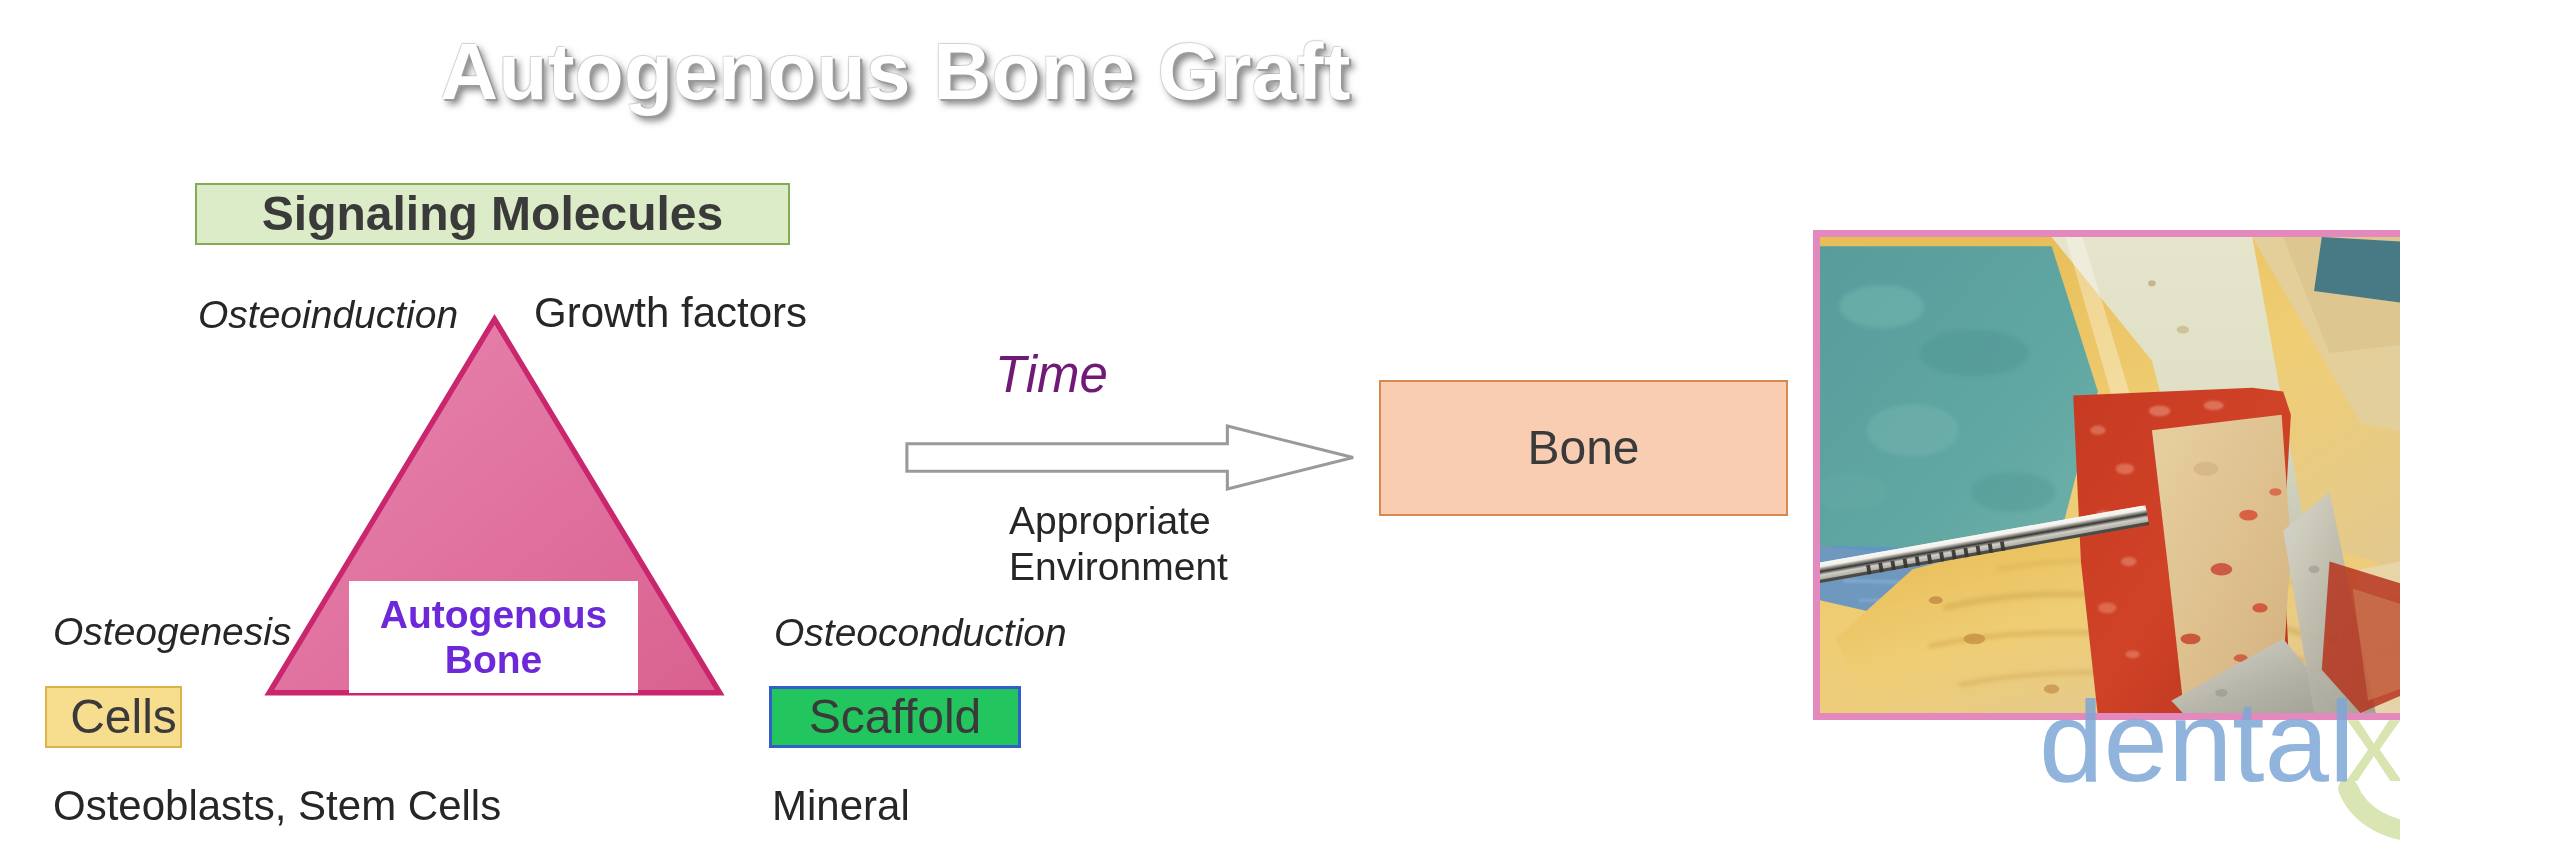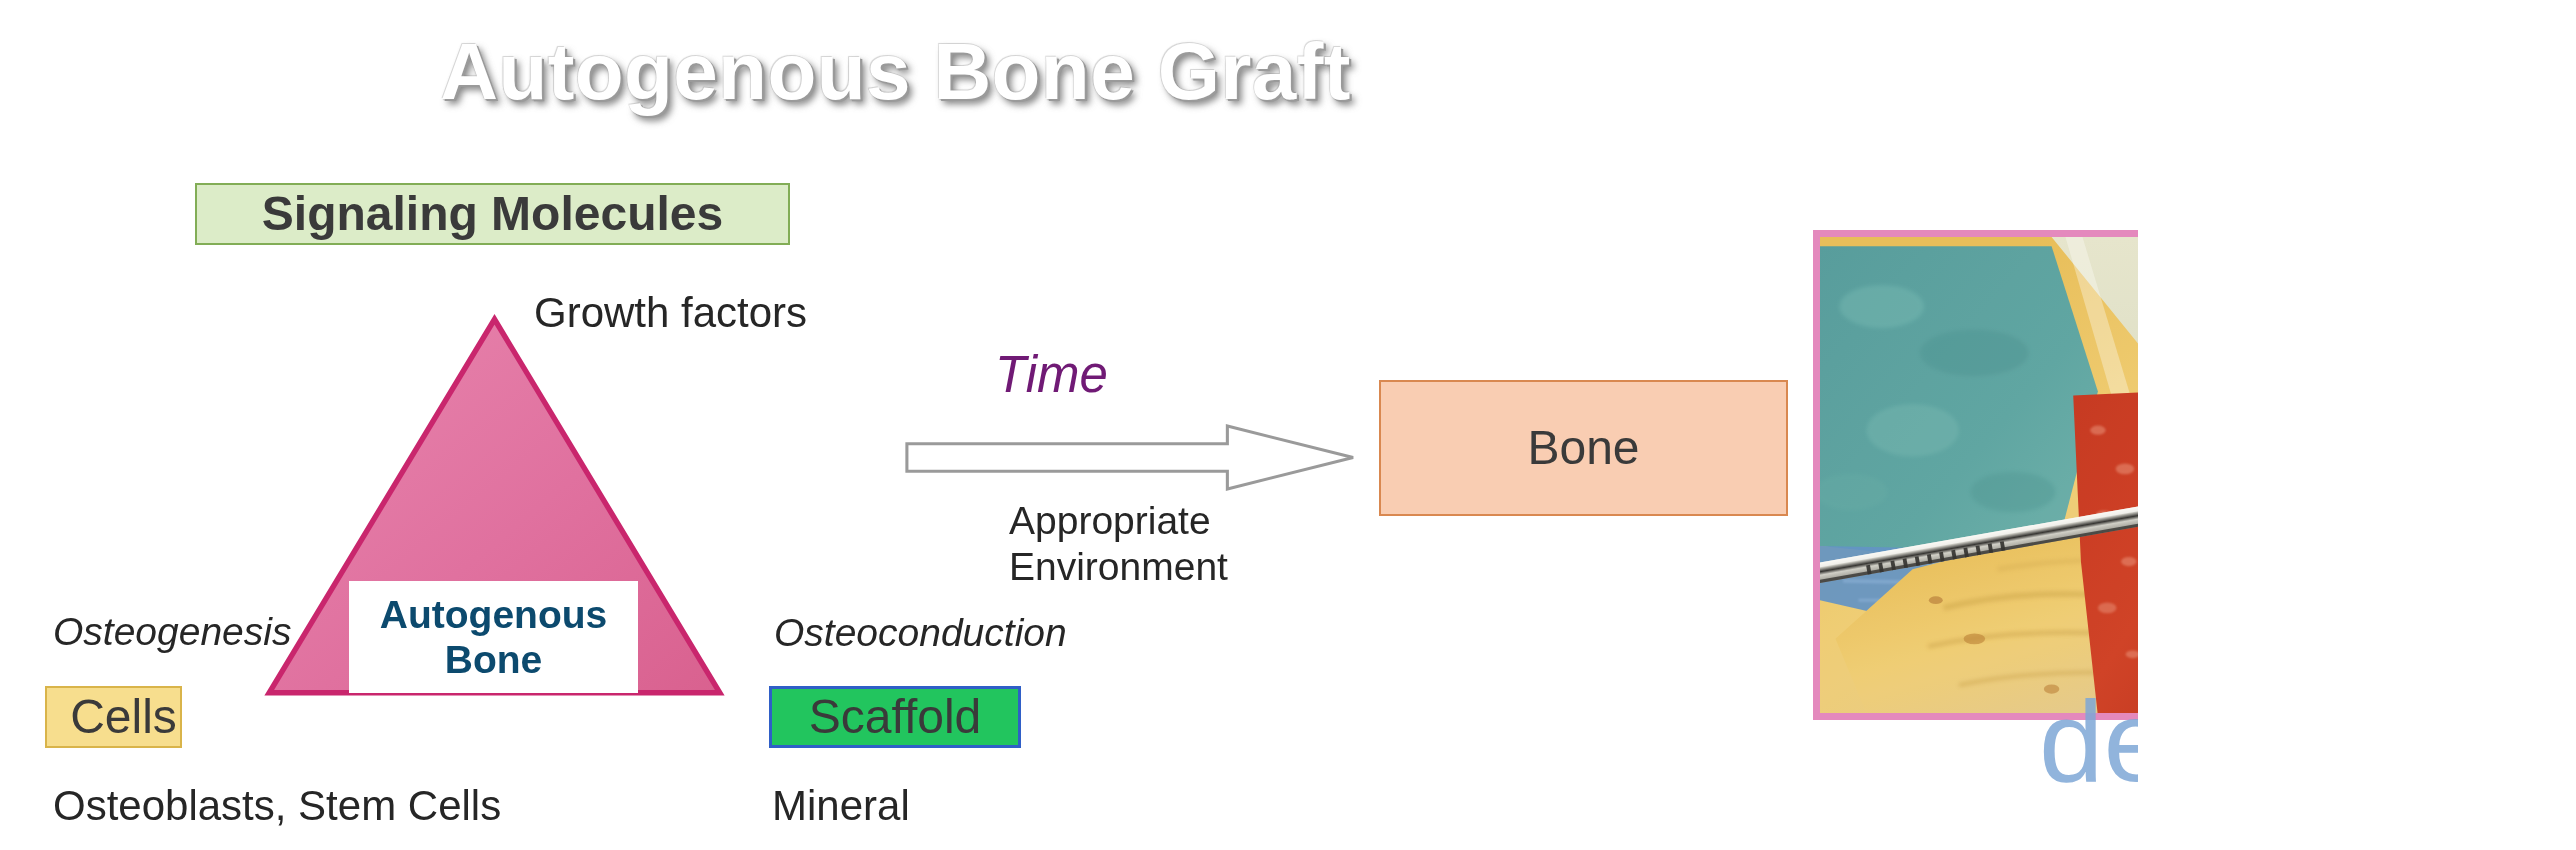--- a/index.html
+++ b/index.html
@@ -7,21 +7,21 @@
     padding: 0;
     background: #ffffff;
   }
   body {
     font-family: "Liberation Sans", sans-serif;
     -webkit-font-smoothing: antialiased;
   }
 
   #slide {
     position: relative;
-    width: 2138px;
+    width: 2400px;
     height: 851px;
     background: #ffffff;
     overflow: hidden;
   }
 
   
   #title {
     position: absolute;
     left: 0;
     top: 26px;
@@ -147,21 +147,21 @@
     width: 289px;
     height: 112px;
     background: #ffffff;
     box-sizing: border-box;
     display: flex;
     flex-direction: column;
     align-items: center;
     justify-content: center;
     font-size: 39px;
     font-weight: bold;
-    color: #0c4a6e;
+    color: #6d28d9;
     line-height: 1.16;
     white-space: nowrap;
   }
   #bone-center-box span { display: block; }
 
   
   #time-arrow {
     position: absolute;
     left: 902px;
     top: 423px;
@@ -204,20 +204,21 @@
 <body>
 
 <div id="slide">
 
   <div id="title">Autogenous Bone Graft</div>
 
   <div class="label-box" id="box-signaling">
     <span>Signaling Molecules</span>
   </div>
 
+  <div class="caption italic" id="cap-osteoinduction">Osteoinduction</div>
 
   <div class="caption" id="cap-growth-factors">Growth factors</div>
 
   <div id="triangle-wrap">
     <svg id="triangle-svg" viewBox="0 0 600 500" xmlns="http://www.w3.org/2000/svg">
       <defs>
         <linearGradient id="triGrad" x1="0" y1="0" x2="1" y2="1">
           <stop offset="0%" stop-color="#e886ae"></stop>
           <stop offset="55%" stop-color="#e0719f"></stop>
           <stop offset="100%" stop-color="#d9618f"></stop>

